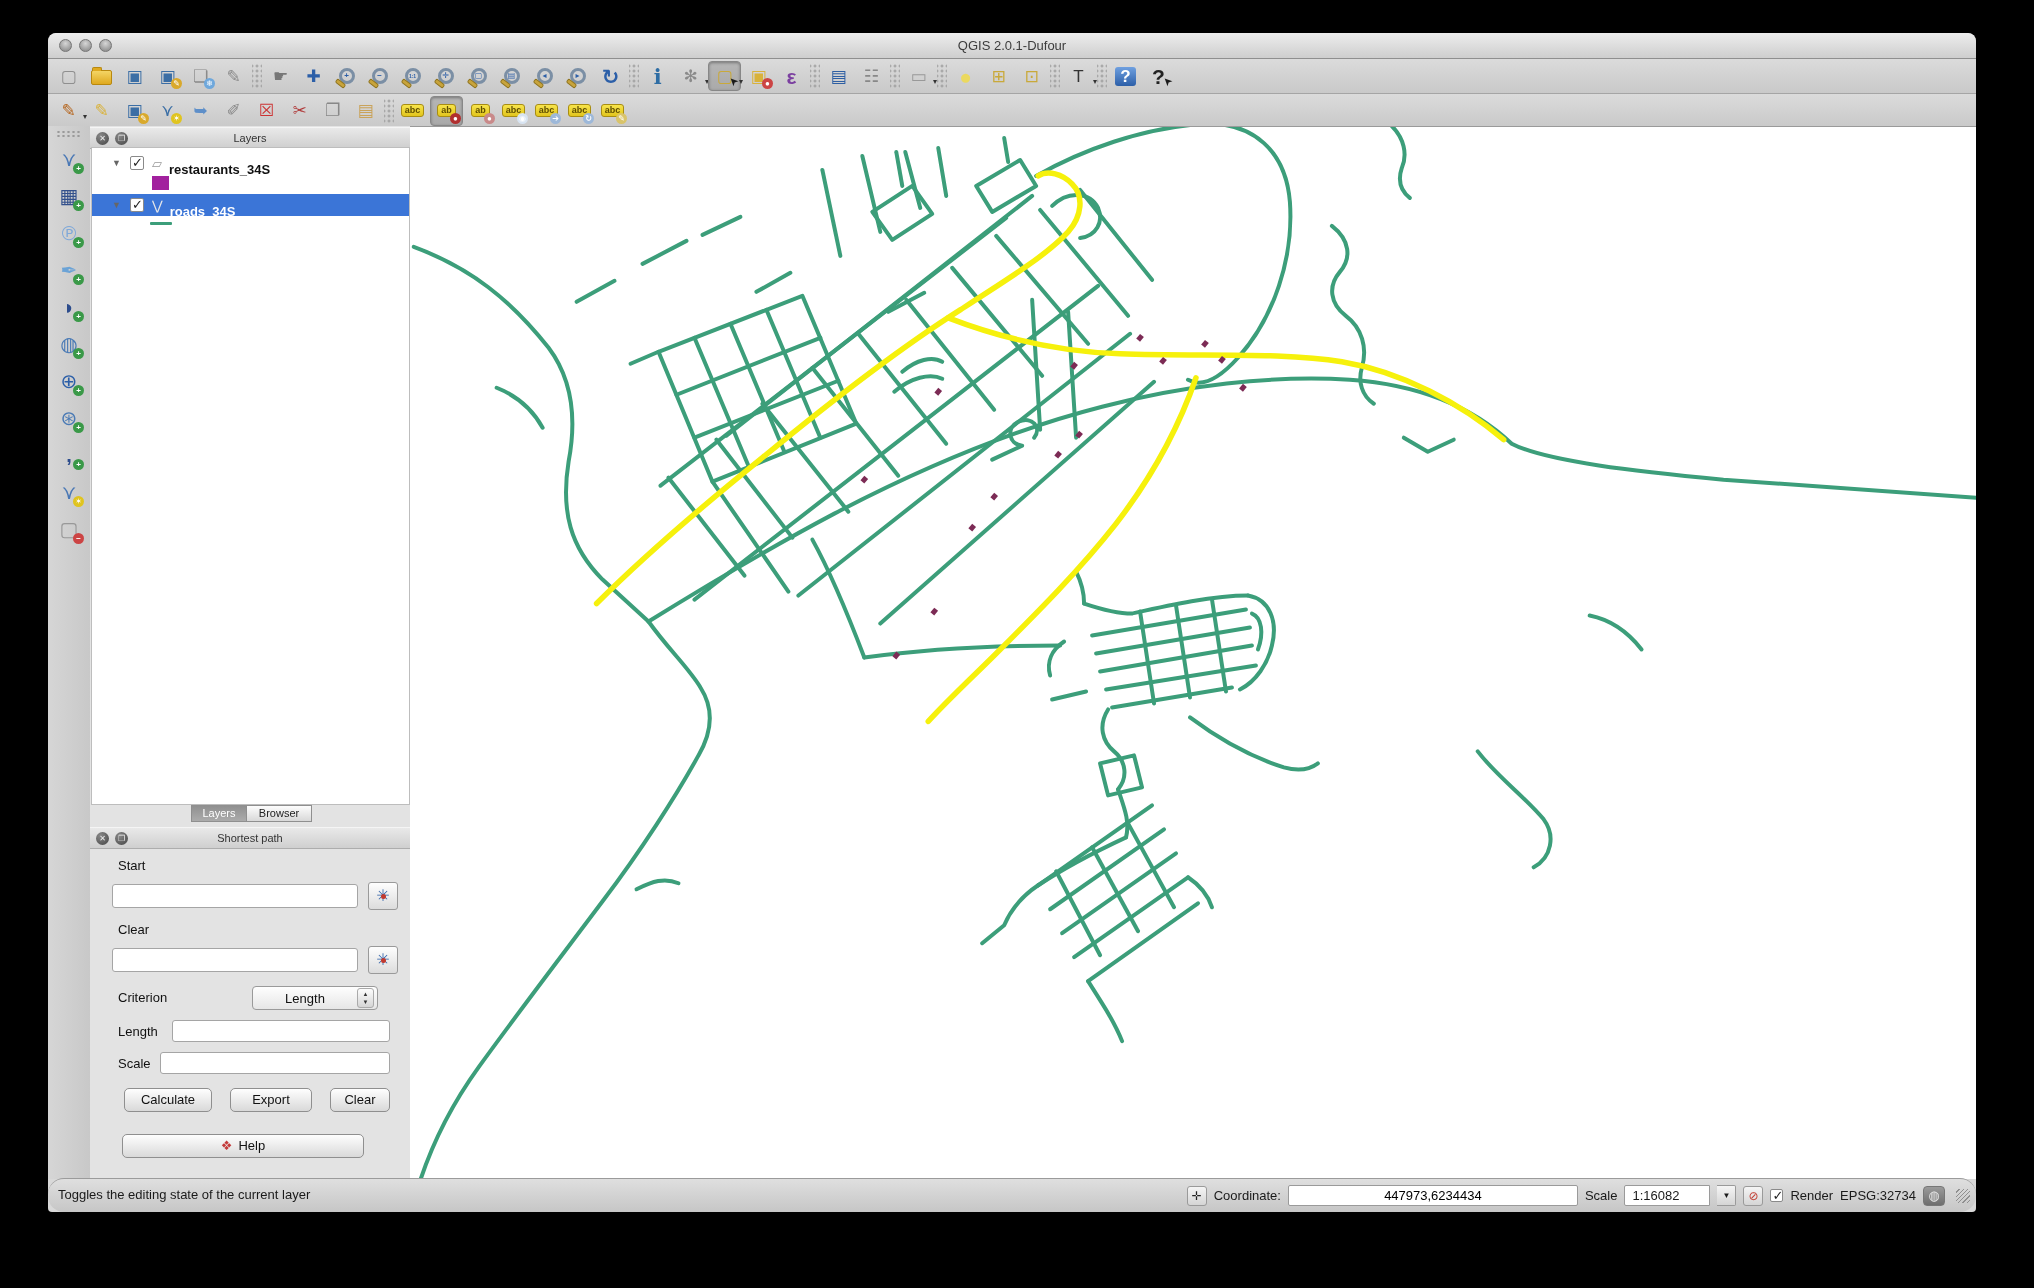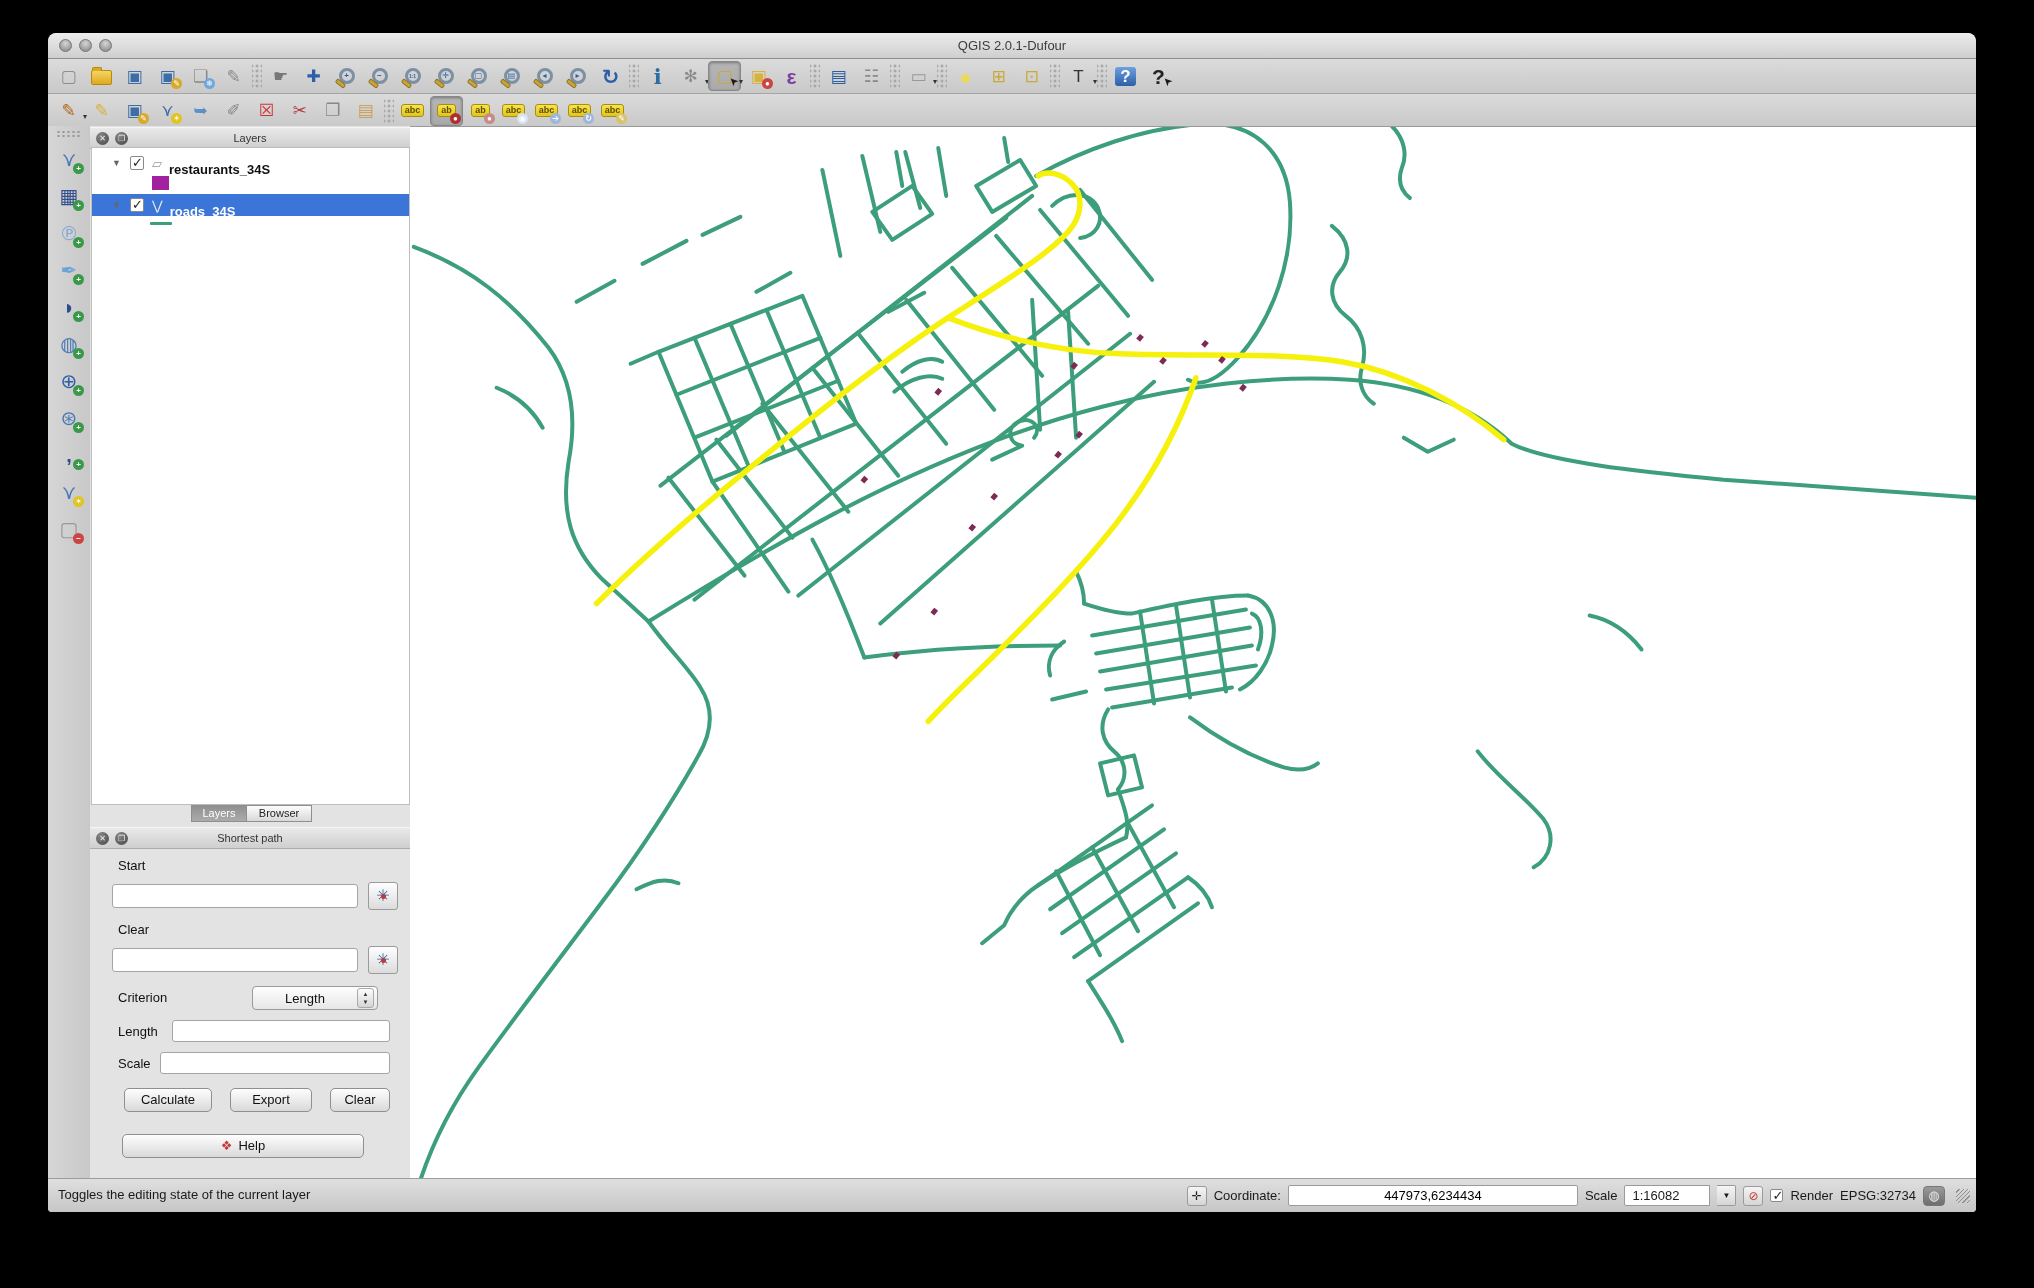--- a/index.html
+++ b/index.html
@@ -93,21 +93,21 @@
   .combo .carrows{width:15px;height:18px;margin-right:3px;border-radius:3px;background:linear-gradient(#fdfdfd,#d5d5d5);
     border:1px solid #aaa;font-size:6px;line-height:8px;text-align:center;color:#333;display:flex;flex-direction:column;justify-content:center;}
   .pbtn{position:absolute;height:24px;box-sizing:border-box;border:1px solid #8f8f8f;border-radius:5px;
     background:linear-gradient(#FEFEFE,#D9D9D9);font-size:13px;color:#111;text-align:center;line-height:22px;}
   .helpicon{color:#C43B3B;font-size:13px;margin-right:6px;}
   
   #map{position:absolute;left:362px;top:93px;right:0;bottom:33px;background:#fff;border-top:1px solid #9a9a9a;}
   #map svg{display:block;width:100%;height:100%;}
   
   #statusbar{position:absolute;left:0;right:0;bottom:0;height:33px;
-    background:linear-gradient(#DFDFDF,#C6C6C6);border-top:1px solid #9b9b9b;font-size:13px;color:#1a1a1a;}
+    background:linear-gradient(#DFDFDF,#C6C6C6);border-top:1px solid #9b9b9b;font-size:13px;color:#1a1a1a;border-radius:16px;}
   #status-msg{position:absolute;left:10px;top:8px;}
   #status-right{position:absolute;right:6px;top:0;height:100%;display:flex;align-items:center;gap:7px;}
   .sbtn{box-sizing:border-box;width:20px;height:20px;border:1px solid #9a9a9a;border-radius:3px;
     background:linear-gradient(#F5F5F5,#D5D5D5);display:flex;align-items:center;justify-content:center;
     font-size:12px;color:#222;}
   #coord-field{box-sizing:border-box;width:290px;height:21px;background:#fff;border:1px solid #9a9a9a;
     text-align:center;font-size:13px;font-family:inherit;border-radius:2px;}
   #scale-field{box-sizing:border-box;width:86px;height:21px;background:#fff;border:1px solid #9a9a9a;
     display:flex;align-items:center;padding-left:7px;border-radius:2px 0 0 2px;}
   #scale-dd{box-sizing:border-box;width:19px;height:21px;border:1px solid #9a9a9a;border-left:none;

